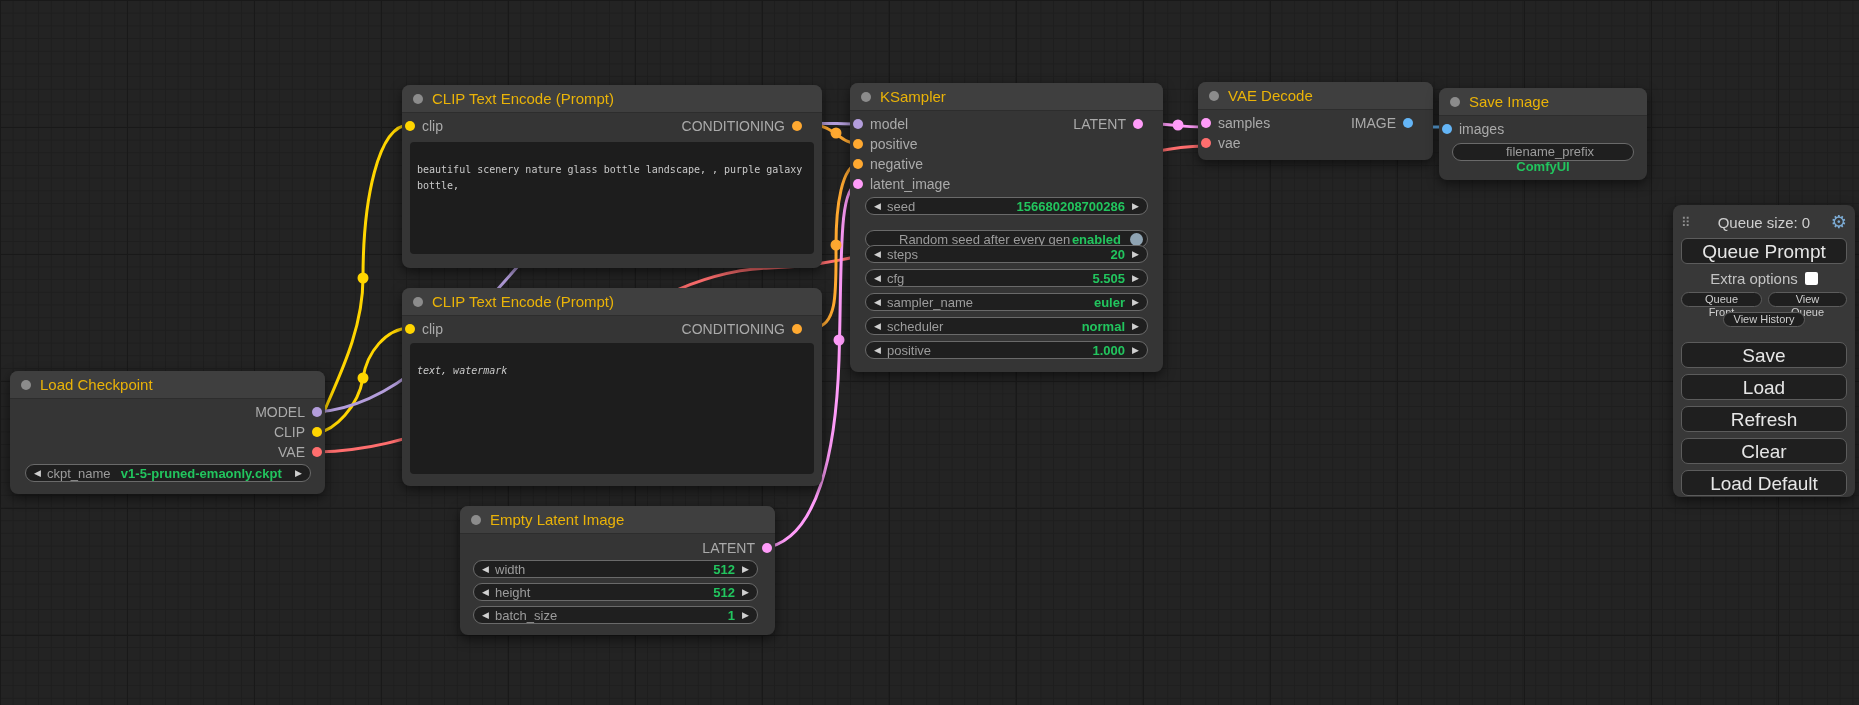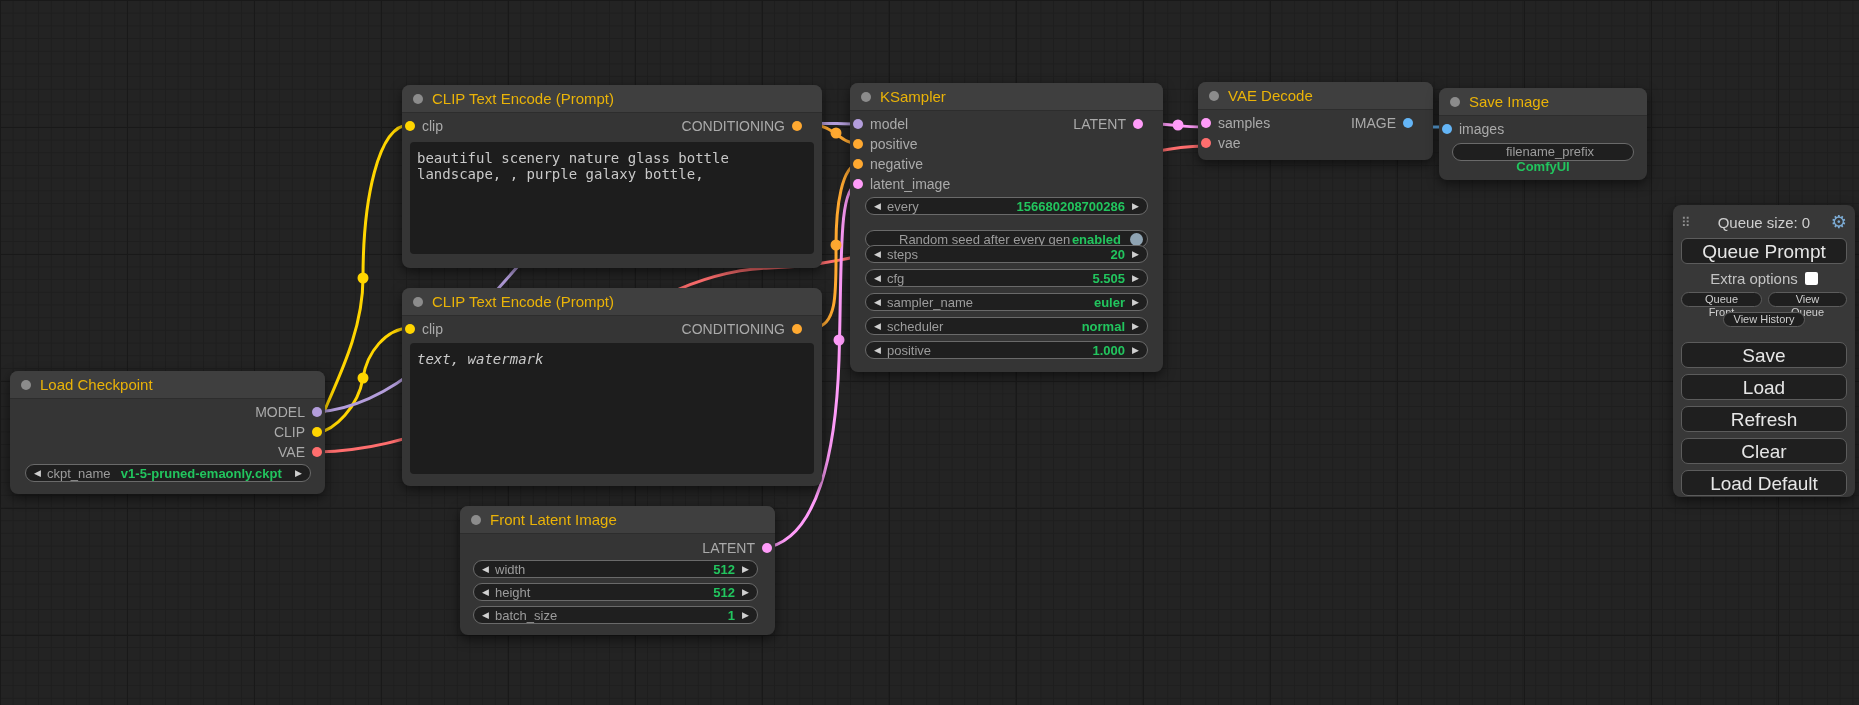--- a/index.html
+++ b/index.html
@@ -35,22 +35,22 @@
           border:1px solid #6a6a6a;border-radius:10px;background:#1f1f1f;
           display:flex;align-items:center;font-size:13px;color:#a9a9a9;
           padding:0 5px;}
   .widget .arr{color:#d0d0d0;font-size:9px;width:13px;text-align:center;line-height:16px;}
   .widget .lbl{margin-left:3px;color:#9c9c9c;white-space:nowrap;}
   .widget .val{margin-left:auto;color:#22c55e;margin-right:4px;white-space:nowrap;font-weight:bold;}
   .widget .val.center{margin:0 auto;}
   .widget .knob{width:13px;height:13px;border-radius:50%;margin-left:5px;margin-right:-1px;flex:0 0 auto;}
 
   .prompt{position:absolute;left:8px;right:8px;background:#1d1d1d;border-radius:4px;
-          padding:8px 7px;box-sizing:border-box;overflow:hidden;
-          font-family:"DejaVu Sans Mono",monospace;font-size:14px;line-height:16px;
+          padding:20px 7px;box-sizing:border-box;overflow:hidden;
+          font-family:"DejaVu Sans Mono",monospace;font-size:10px;line-height:16px;
           color:#c9c9c9;white-space:pre-wrap;}
 
   
   #n-load  {left:10px;  top:371px; width:315px; height:123px;}
   #n-clip1 {left:402px; top:85px;  width:420px; height:183px;}
   #n-clip2 {left:402px; top:288px; width:420px; height:198px;}
   #n-ks    {left:850px; top:83px;  width:313px; height:289px;}
   #n-vae   {left:1198px;top:82px;  width:235px; height:78px;}
   #n-save  {left:1439px;top:88px;  width:208px; height:92px;}
   #n-empty {left:460px; top:506px; width:315px; height:129px;}
@@ -183,21 +183,21 @@
         <span class="dot" style="background: rgb(255, 156, 249);"></span>
         <span>latent_image</span>
       </div>
     <div class="srow out abs" style="top:3px;width:100%;box-sizing:border-box;">
         <span>LATENT</span>
         <span class="dot" style="background: rgb(255, 156, 249);"></span>
       </div>
   </div>
   <div class="widget" style="left:15px;top:114px;width:283px;">
     <span class="arr">◀</span>
-    <span class="lbl">every</span>
+    <span class="lbl">seed</span>
     <span class="val">156680208700286</span>
     <span class="arr">▶</span>
   </div>
   <div class="widget" style="left:15px;top:138px;width:283px;margin-top:9px;">
     <span class="lbl" style="margin-left:28px;">Random seed after every gen</span>
     <span class="val">enabled</span>
     <span class="knob" style="background: rgb(143, 164, 179);"></span>
   </div>
   <div class="widget" style="left:15px;top:162px;width:283px;">
     <span class="arr">◀</span>
@@ -265,21 +265,21 @@
   </div>
   <div class="widget" style="left:13px;top:55px;width:182px;flex-direction:column;">
     <span class="lbl" style="margin-left:14px;">filename_prefix</span>
     <span class="val center">ComfyUI</span>
   </div>
 </div>
 
 <div class="node" id="n-empty">
   <div class="title">
     <span class="tdot" style="background: rgb(140, 140, 140);"></span>
-    <span>Front Latent Image</span>
+    <span>Empty Latent Image</span>
   </div>
   <div class="slots" style="padding-top:4px;">
     <div class="srow out">
         <span>LATENT</span>
         <span class="dot" style="background: rgb(255, 156, 249);"></span>
       </div>
   </div>
   <div class="widget" style="left:13px;top:54px;width:285px;">
     <span class="arr">◀</span>
     <span class="lbl">width</span>

